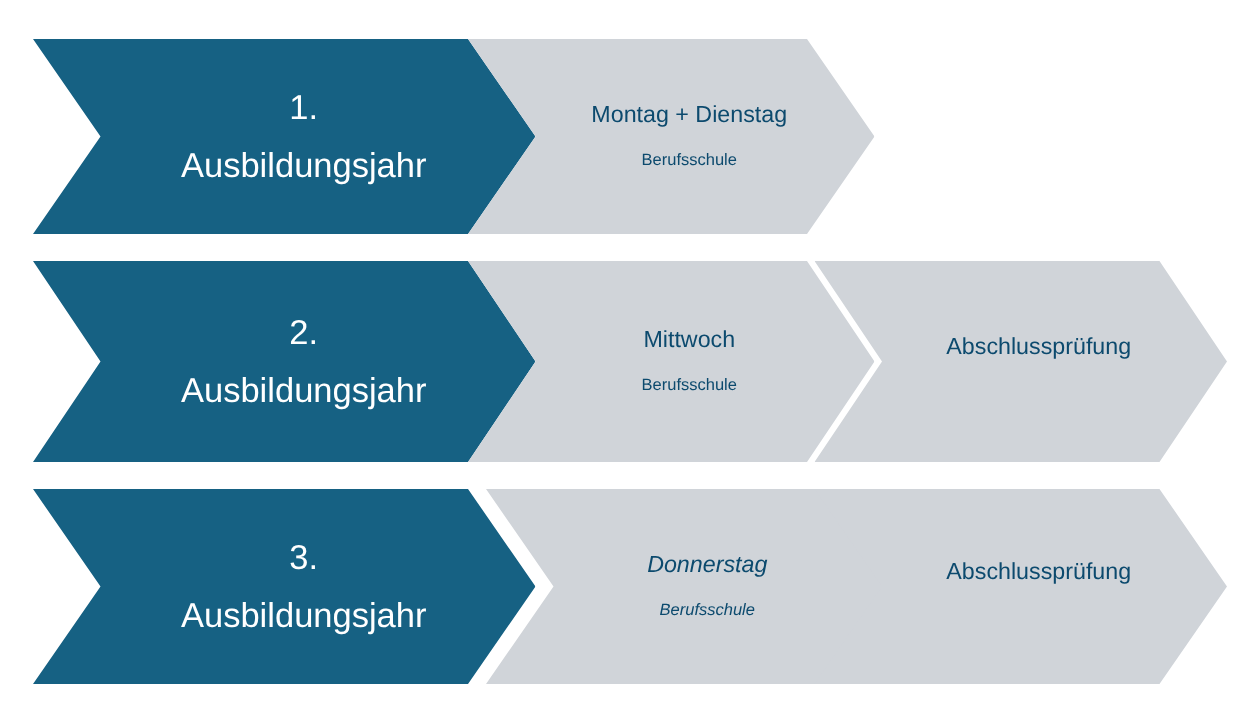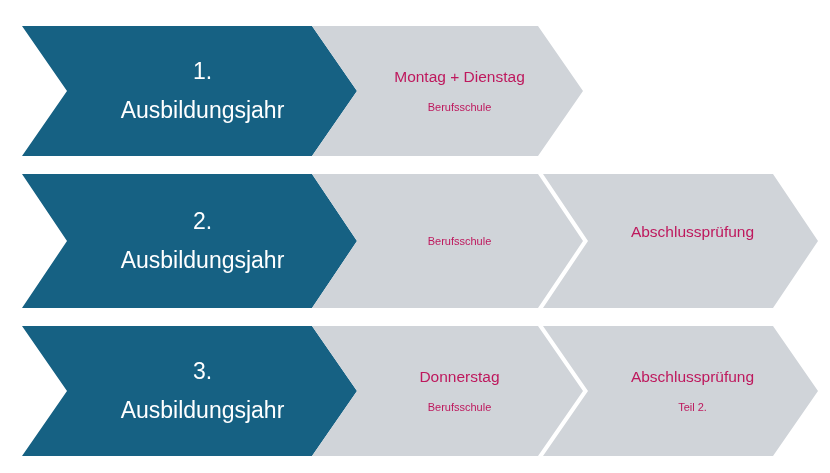--- a/index.html
+++ b/index.html
@@ -67,21 +67,21 @@
     font-size: 23px;
     margin-bottom: 16px;
     padding-left: 26px;
   }
   .chev-year .line-2 {
     font-size: 23px;
     padding-left: 26px;
   }
 
   .chev-step .chev-text {
-    color: #be185d;
+    color: #0c4a6e;
   }
   .chev-step .line-1 {
     font-size: 15.5px;
     margin-bottom: 18px;
     padding-left: 24px;
   }
   .chev-step .line-2 {
     font-size: 11px;
     padding-left: 24px;
   }
@@ -113,20 +113,21 @@
 
     <div class="chev chev-year" style="left:22px; width:335px;">
       <div class="chev-text">
         <div class="line-1">2.</div>
         <div class="line-2">Ausbildungsjahr</div>
       </div>
     </div>
 
     <div class="chev chev-step" style="left:312px; width:271px;">
       <div class="chev-text">
+        <div class="line-1">Mittwoch</div>
         <div class="line-2">Berufsschule</div>
       </div>
     </div>
 
     <div class="chev chev-step" style="left:543px; width:275px;">
       <div class="chev-text">
         <div class="line-1">Abschlussprüfung</div>
       </div>
     </div>
 
@@ -134,29 +135,28 @@
 
   <div class="band" style="top:326px; height:130px;">
 
     <div class="chev chev-year" style="left:22px; width:335px;">
       <div class="chev-text">
         <div class="line-1">3.</div>
         <div class="line-2">Ausbildungsjahr</div>
       </div>
     </div>
 
-    <div class="chev chev-step" style="left:312px; width:271px;">
+    <div class="chev chev-step" style="left:324px; width:271px;font-style:italic;">
       <div class="chev-text">
         <div class="line-1">Donnerstag</div>
         <div class="line-2">Berufsschule</div>
       </div>
     </div>
 
     <div class="chev chev-step" style="left:543px; width:275px;">
       <div class="chev-text">
         <div class="line-1">Abschlussprüfung</div>
-        <div class="line-2">Teil 2.</div>
       </div>
     </div>
 
   </div>
 
 </div>
 
 </body></html>

